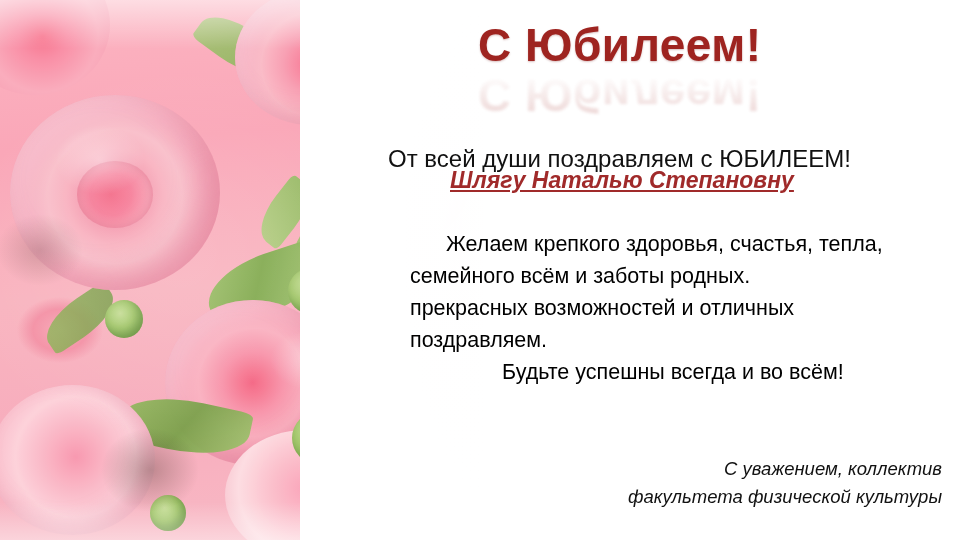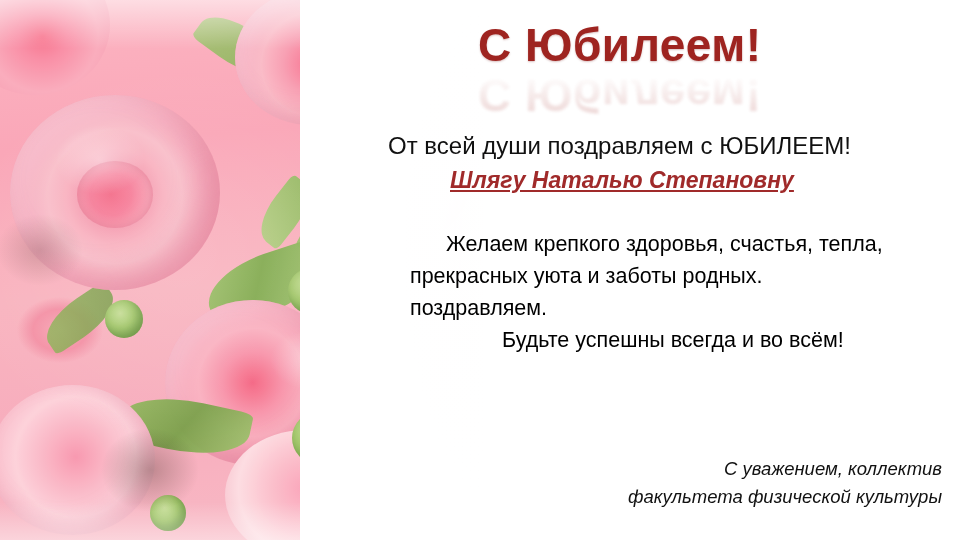--- a/index.html
+++ b/index.html
@@ -153,21 +153,21 @@
     font-size:46px; font-weight:bold; color:#9e2420;
     letter-spacing:.5px; line-height:1; white-space:nowrap;
     transform:scaleY(-1);
     opacity:.26;
     -webkit-mask-image:linear-gradient(to top, rgba(0,0,0,0) 6%, rgba(0,0,0,.75) 100%);
     mask-image:linear-gradient(to top, rgba(0,0,0,0) 6%, rgba(0,0,0,.75) 100%);
     filter:blur(1.4px);
   }
 
   #line-congrats{
-    position:absolute; left:388px; top:132px;
+    position:absolute; left:388px; top:145px;
     font-size:24px; color:#111111; white-space:nowrap;
   }
   #line-name{
     position:absolute; left:450px; top:167px;
     font-size:23px; font-weight:bold; font-style:italic;
     color:#a02a2a; white-space:nowrap;text-decoration:underline;
   }
 
   #body-text{
     position:absolute; left:410px; top:228px; width:545px;
@@ -232,21 +232,22 @@
   <div id="title-wrap">
     <div id="title">С Юбилеем!</div>
     <div id="title-reflection">С Юбилеем!</div>
   </div>
 
   <div id="line-congrats">От всей души поздравляем с ЮБИЛЕЕМ!</div>
   <div id="line-name">Шлягу Наталью Степановну</div>
 
   <div id="body-text">
     <p class="indent">Желаем крепкого здоровья, счастья, тепла,</p>
-    <p>прекрасных уюта и заботы родных.</p>
+    <p>семейного всём и заботы родных.</p>
+    <p>прекрасных возможностей и отличных</p>
     <p>поздравляем.</p>
     <p class="indent-lg">Будьте успешны всегда и во всём!</p>
   </div>
 
   <div id="signature">
     <div>С уважением, коллектив</div>
     <div>факультета физической культуры</div>
   </div>
 
 </div>

